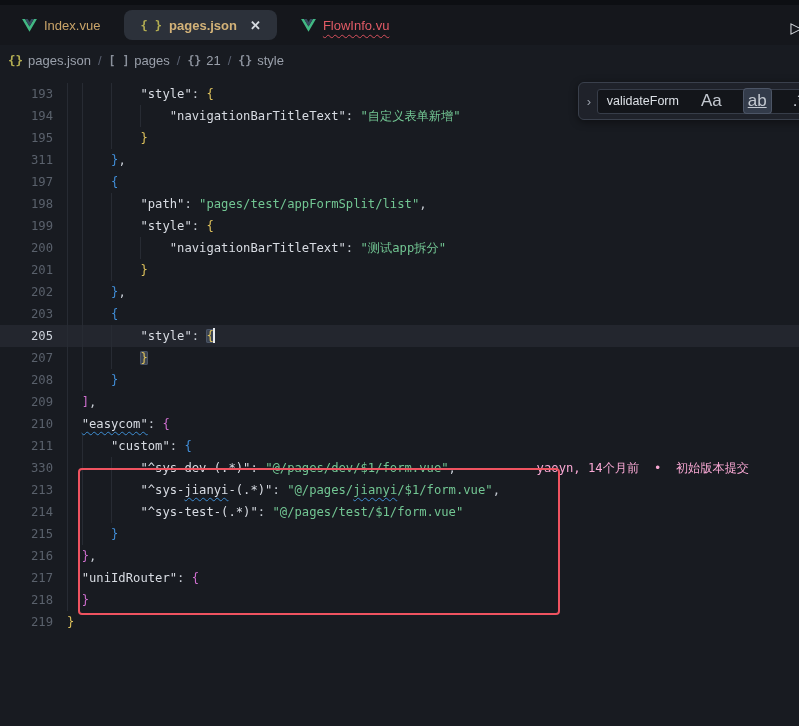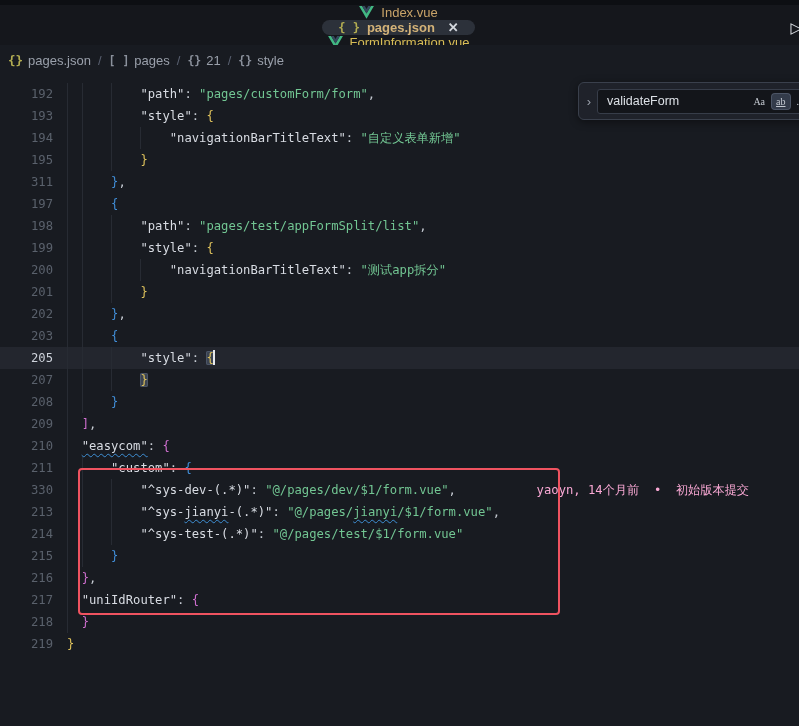--- a/index.html
+++ b/index.html
@@ -3,21 +3,21 @@
 <meta charset="utf-8">
 <style>
   * { margin:0; padding:0; box-sizing:border-box; }
   html,body { width:799px; height:726px; overflow:hidden; background:#181b21;
     font-family:"Liberation Sans", sans-serif; }
   #root { position:relative; width:799px; height:726px; }
 
   
   .window-top { position:absolute; left:0; top:0; width:100%; height:5px; background:#0d0f13; }
   .tabbar { position:absolute; left:0; top:5px; width:100%; height:40px; background:#15171c;
-    display:flex; align-items:center; padding-left:6px;flex-direction:column; }
+    display:flex; align-items:center; padding-left:6px; }
   .tab { display:flex; align-items:center; gap:7px; padding:0 16px; height:30px;
     border-radius:8px; font-size:13px; white-space:nowrap; cursor:pointer; }
   .tab.active { background:#2c313a; font-weight:bold; }
   .tab-label.italic { font-style:italic; }
   .tab-label.err-squiggle { text-decoration:underline wavy #d6505c 1px; text-underline-offset:4px; text-decoration-skip-ink:none; }
   .tab-close { color:#d5d9df; font-size:13px; font-weight:bold; margin-left:6px; cursor:pointer; }
   .tab-icon svg { display:block; }
   .braces-icon { font-family:"DejaVu Sans Mono", monospace; font-weight:bold; font-size:12px; }
   .tab-overflow { position:absolute; right:-3px; top:14px; color:#e6e9ee; font-size:15px; }
 
@@ -55,22 +55,22 @@
     border:2.5px solid #ef5360; border-radius:4px; pointer-events:none; z-index:5; }
 
   
   .find-widget { position:absolute; left:578px; top:6px; width:240px; height:38px;
     background:#1f222a; border:1px solid #3a404c; border-radius:6px; z-index:6;
     display:flex; align-items:center; box-shadow:0 2px 8px rgba(0,0,0,.45); }
   .find-toggle { width:16px; text-align:center; color:#9aa0ab; font-size:13px; cursor:pointer; margin-left:2px; }
   .find-input-box { display:flex; align-items:center; height:25px; flex:1; margin-right:4px;
     background:#13151a; border:1px solid #373d49; border-radius:3px; padding:0 4px 0 9px; }
   .find-query { flex:1; color:#dce0e6; font-size:12.5px; font-family:"Liberation Sans", sans-serif; }
-  .find-btn { color:#c3c8d0; font-size:10px; padding:2px 4px; border-radius:3px; margin-left:3px;
-    cursor:pointer; white-space:nowrap; font-family:Liberation Serif, serif; }
+  .find-btn { color:#c3c8d0; font-size:17px; padding:2px 4px; border-radius:3px; margin-left:18px;
+    cursor:pointer; white-space:nowrap; font-family:Liberation Sans, sans-serif; }
   .find-btn.active { background:#333b4a; box-shadow:0 0 0 1px #4c5566; }
   .find-btn .ul { text-decoration:underline; }
 </style>
 </head>
 <body>
 
 <div id="root">
   <div class="window-top"></div>
 
   <div class="tabbar" id="tabbar">
@@ -88,29 +88,20 @@
         <span class="tab-label" style="color: rgb(211, 178, 120);">pages.json</span>
         <span class="tab-close">✕</span>
       </div>
       <div class="tab" style="margin-right: 8px;">
         <span class="tab-icon">
           <svg width="15" height="13" viewBox="0 0 24 21">
             <path d="M0 0h4.8L12 12.2 19.2 0H24L12 20.5 0 0z" fill="#42b883"></path>
             <path d="M4.8 0h4.4L12 4.9 14.8 0h4.4L12 12.2 4.8 0z" fill="#35495e"></path>
           </svg>
         </span>
-        <span class="tab-label" style="color: rgb(216, 189, 86);">FormInformation.vue</span>
-      </div>
-      <div class="tab" style="margin-right: 8px;">
-        <span class="tab-icon">
-          <svg width="15" height="13" viewBox="0 0 24 21">
-            <path d="M0 0h4.8L12 12.2 19.2 0H24L12 20.5 0 0z" fill="#42b883"></path>
-            <path d="M4.8 0h4.4L12 4.9 14.8 0h4.4L12 12.2 4.8 0z" fill="#35495e"></path>
-          </svg>
-        </span>
         <span class="tab-label err-squiggle" style="color: rgb(226, 91, 102);">FlowInfo.vu</span>
       </div>
       <span class="tab-overflow">▷</span>
   </div>
 
   <div class="breadcrumb" id="breadcrumb">
       <span class="crumb">
         <span class="crumb-icon file">{}</span>
         <span>pages.json</span>
       </span>
@@ -126,24 +117,20 @@
       </span>
       <span class="crumb-sep">/</span>
       <span class="crumb">
         <span class="crumb-icon">{}</span>
         <span>style</span>
       </span>
     </div>
 
   <div class="editor">
     <div class="code-lines" id="code-lines">
-        <div class="line">
-          <span class="ln">192</span>
-          <span class="code"><span class="guide" style="left: 0ch;"></span><span class="guide" style="left: 2ch;"></span><span class="guide" style="left: 6ch;"></span><span class="tk-p">          </span><span class="tk-k">"path"</span><span class="tk-p">: </span><span class="tk-s">"pages/customForm/form"</span><span class="tk-p">,</span></span>
-        </div>
         <div class="line">
           <span class="ln">193</span>
           <span class="code"><span class="guide" style="left: 0ch;"></span><span class="guide" style="left: 2ch;"></span><span class="guide" style="left: 6ch;"></span><span class="tk-p">          </span><span class="tk-k">"style"</span><span class="tk-p">: </span><span class="tk-b1">{</span></span>
         </div>
         <div class="line">
           <span class="ln">194</span>
           <span class="code"><span class="guide" style="left: 0ch;"></span><span class="guide" style="left: 2ch;"></span><span class="guide" style="left: 6ch;"></span><span class="guide" style="left: 10ch;"></span><span class="tk-p">              </span><span class="tk-k">"navigationBarTitleText"</span><span class="tk-p">: </span><span class="tk-s">"自定义表单新增"</span></span>
         </div>
         <div class="line">
           <span class="ln">195</span>

